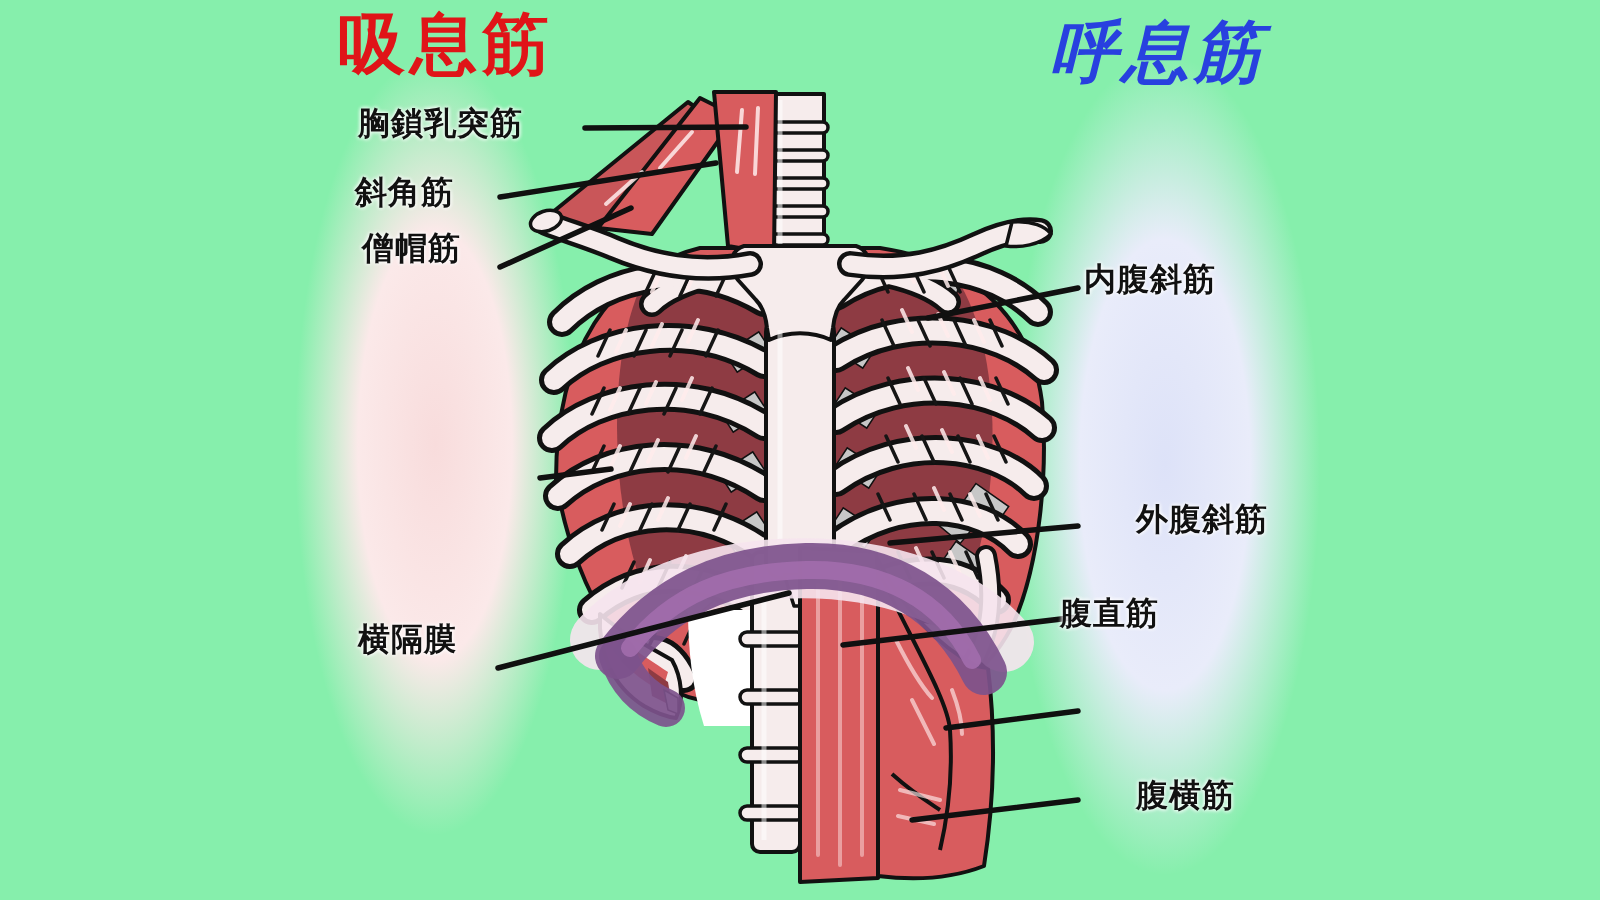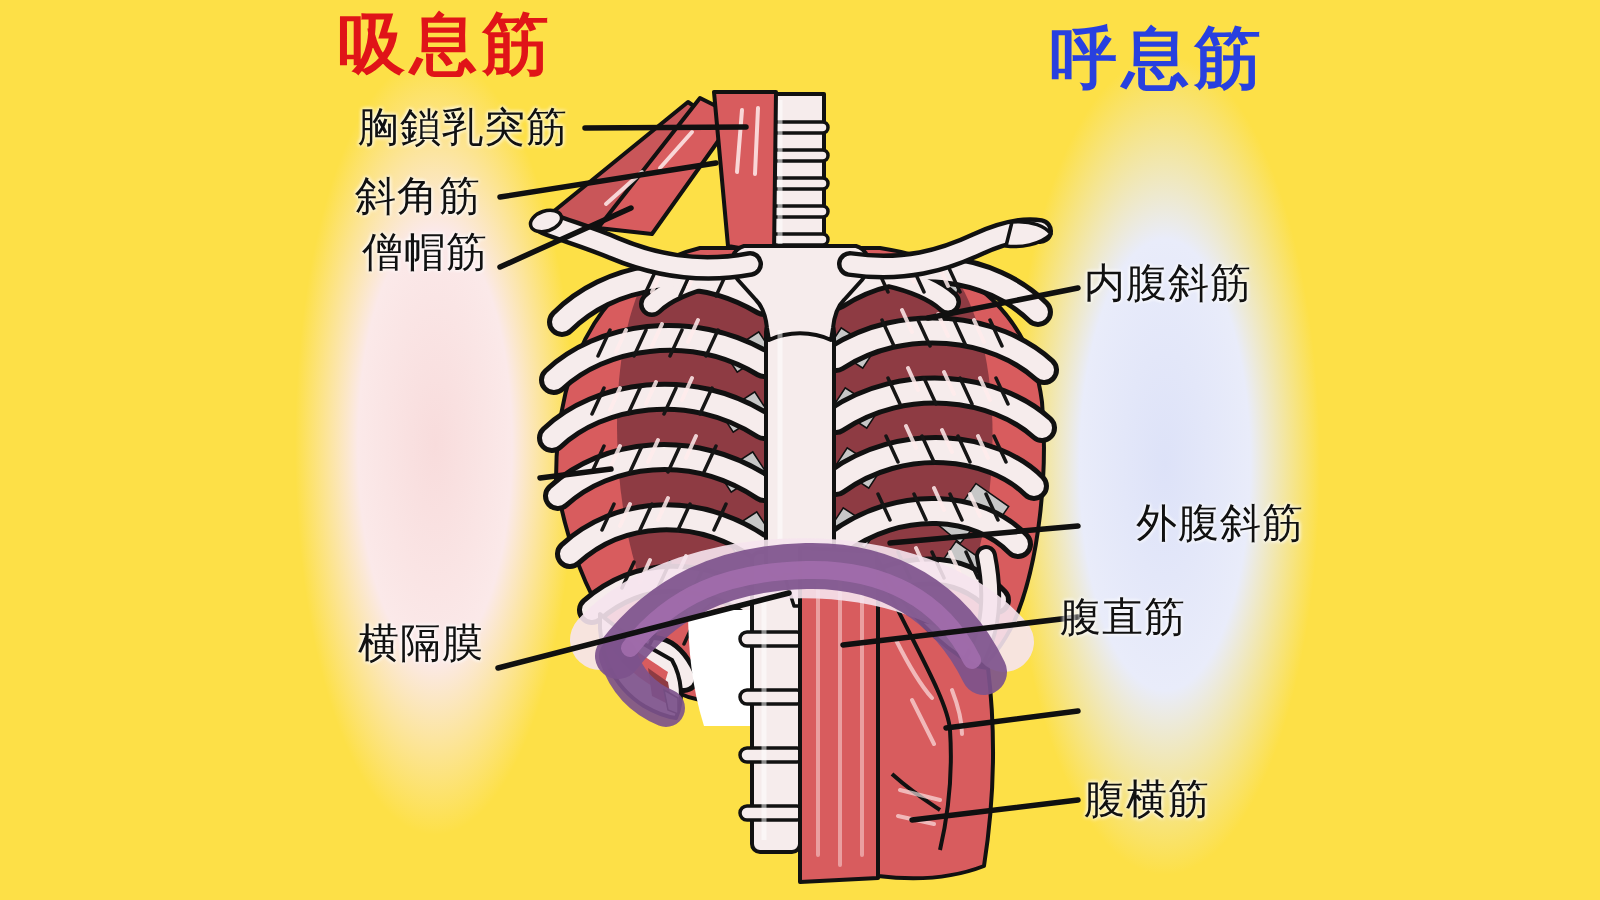--- a/index.html
+++ b/index.html
@@ -1,24 +1,24 @@
 <!DOCTYPE html>
 <html><head>
 <meta charset="utf-8">
 <style>
   html,body{margin:0;padding:0;background:#fff;}
   #stage{position:relative;width:1600px;height:900px;overflow:hidden;
-         font-family:"Liberation Sans","DejaVu Sans",sans-serif;background:#fde047;}
+         font-family:"Liberation Sans","DejaVu Sans",sans-serif;background:#86efac;}
   .band{position:absolute;pointer-events:none;}
   #band-pink{left:295px;top:55px;width:280px;height:780px;
     background:radial-gradient(closest-side,#f8dcdc 0%,#fbe9e9 55%,rgba(255,255,255,0) 100%);}
   #band-blue{left:1010px;top:55px;width:310px;height:820px;
     background:radial-gradient(closest-side,#dde2f8 0%,#e9ecfa 55%,rgba(255,255,255,0) 100%);}
   svg{position:absolute;left:0;top:0;}
-  .lbl{position:absolute;font-weight:400;font-size:41px;line-height:1;color:#111;
+  .lbl{position:absolute;font-weight:700;font-size:32px;line-height:1;color:#111;
        letter-spacing:1px;white-space:nowrap;text-shadow:0 0 4px #fff,0 0 4px #fff;z-index:5;}
   .title{position:absolute;font-weight:800;font-size:67px;line-height:1;
          letter-spacing:5px;white-space:nowrap;z-index:5;}
   .shape{stroke:#111;stroke-width:4;stroke-linejoin:round;}
   .thin{stroke:#111;stroke-width:3.5;stroke-linejoin:round;}
   .bone{fill:#f6ecec;}
   .red{fill:#d85c5e;}
   .redd{fill:#c95659;}
   .dark{fill:#8e3b43;stroke:none;}
   .gray{fill:#c7c7c7;stroke:#111;stroke-width:1.5;}
@@ -218,25 +218,25 @@
       <path class="leader" d="M 498 668 L 789 593"></path>
       <path class="leader" d="M 1078 288 L 928 318"></path>
       <path class="leader" d="M 1078 526 L 890 543"></path>
       <path class="leader" d="M 1078 617 L 843 645"></path>
       <path class="leader" d="M 1078 711 L 946 728"></path>
       <path class="leader" d="M 1078 800 L 912 820"></path>
     </g>
   </svg>
 
   <div class="title" style="left: 338px; top: 10px; color: rgb(224, 20, 24);">吸息筋</div>
-  <div class="title" style="left: 1050px; top: 24px; color: rgb(40, 64, 223);">呼息筋</div>
+  <div class="title" style="left: 1050px; top: 18px; color: rgb(40, 64, 223); font-style: italic;">呼息筋</div>
 
   <div class="lbl" style="left:358px;top:107px">胸鎖乳突筋</div>
   <div class="lbl" style="left:355px;top:176px">斜角筋</div>
   <div class="lbl" style="left:362px;top:232px">僧帽筋</div>
   <div class="lbl" style="left:358px;top:623px">横隔膜</div>
 
   <div class="lbl" style="left:1084px;top:263px">内腹斜筋</div>
   <div class="lbl" style="left:1136px;top:503px">外腹斜筋</div>
   <div class="lbl" style="left:1060px;top:597px">腹直筋</div>
-  <div class="lbl" style="left:1084px;top:779px">腹横筋</div>
+  <div class="lbl" style="left:1136px;top:779px">腹横筋</div>
 
 </div>
 
 </body></html>

